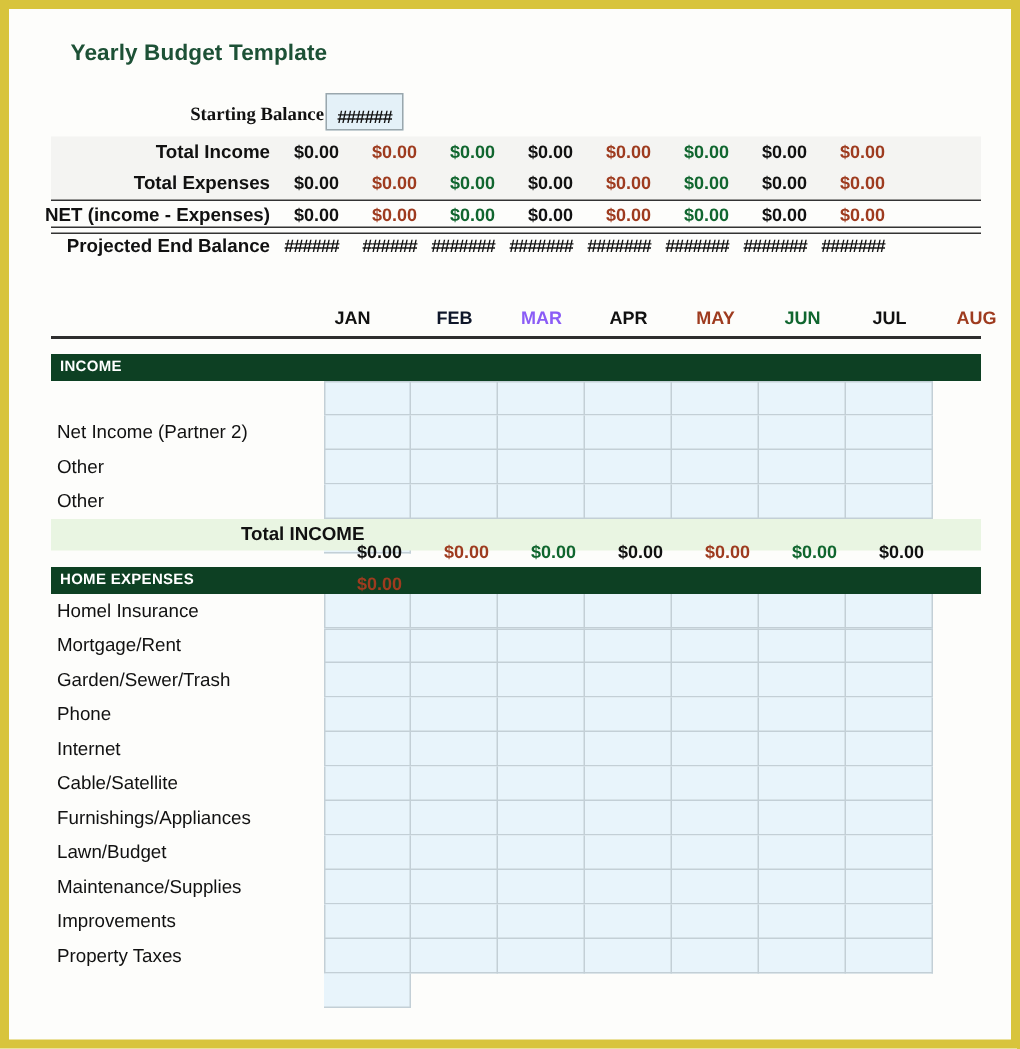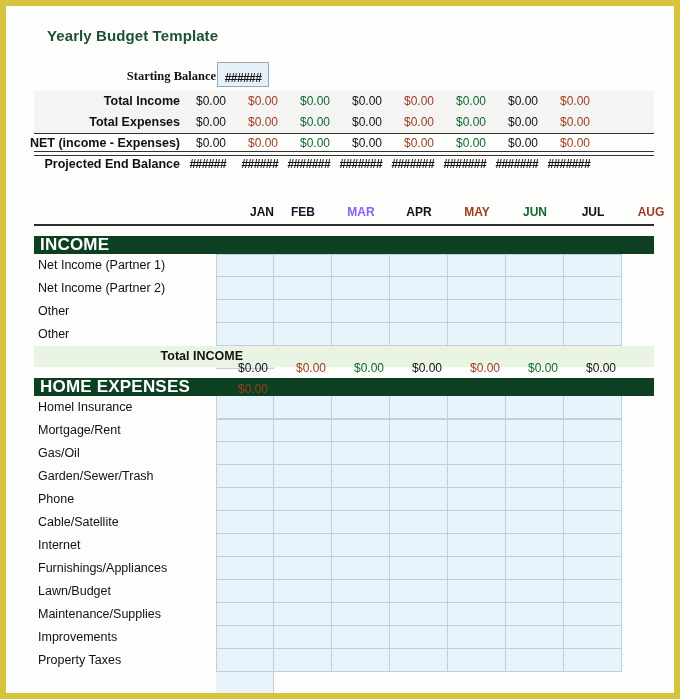--- a/index.html
+++ b/index.html
@@ -24,20 +24,21 @@
   .srow .lbl{
     position:absolute;right:474px;top:0;height:21px;line-height:21px;
     font-size:12.5px;font-weight:bold;color:#111;white-space:nowrap;
     text-align:right;
   }
   .srow .cells{position:absolute;left:146px;top:0;height:21px;}
   .cellv{
     display:inline-block;width:52px;height:21px;line-height:21px;
     font-size:12px;text-align:right;padding-right:6px;box-sizing:border-box;
     vertical-align:top;
+    font-weight:bold;
   }
   .cellv.hash{font-family:"Liberation Sans", sans-serif;letter-spacing:-0.6px;font-weight:bold;}
 
   .band-grey{background:#f4f4f2;}
   .startbox{
     position:absolute;left:183px;top:-1px;width:52px;height:25px;
     background:#e4f1f8;border:1px solid #9aa7ad;box-sizing:border-box;
     font-size:12px;font-weight:bold;color:#111;
     line-height:30px;text-align:center;letter-spacing:-0.6px;overflow:hidden;
   }
@@ -49,21 +50,21 @@
   .mh{
     position:absolute;top:0;width:52px;height:20px;line-height:20px;
     font-size:12px;font-weight:bold;text-align:center;
   }
   .months-rule{position:absolute;left:28px;top:218px;width:620px;height:2px;border-top:2px solid #2e2e2e;}
 
   
   .grid{position:absolute;left:28px;top:230px;width:620px;}
   .secband{
     height:18px;line-height:18px;background:#0d4023;color:#fff;
-    font-size:17px;font-weight:bold;padding-left:6px;box-sizing:border-box;
+    font-size:10px;font-weight:bold;padding-left:6px;box-sizing:border-box;
     letter-spacing:.2px;
   }
   .trow{position:relative;height:23px;}
   .trow .name{
     position:absolute;left:4px;top:0;height:23px;line-height:23px;
     font-size:12.5px;color:#111;white-space:nowrap;
   }
   .trow .boxes{position:absolute;left:182px;top:0;height:23px;}
   .bx{
     display:inline-block;width:58px;height:23px;box-sizing:border-box;
@@ -119,35 +120,34 @@
         <div class="srow">
           <div class="rule-dbl" style="top: -3px;"></div>
           <div class="lbl">Projected End Balance</div>
           <div class="cells"><span class="cellv hash" style="color: rgb(17, 17, 17);">######</span><span class="cellv hash" style="color: rgb(17, 17, 17);">######</span><span class="cellv hash" style="color: rgb(17, 17, 17);">#######</span><span class="cellv hash" style="color: rgb(17, 17, 17);">#######</span><span class="cellv hash" style="color: rgb(17, 17, 17);">#######</span><span class="cellv hash" style="color: rgb(17, 17, 17);">#######</span><span class="cellv hash" style="color: rgb(17, 17, 17);">#######</span><span class="cellv hash" style="color: rgb(17, 17, 17);">#######</span></div>
         </div>
       </div>
 
   </div>
 
   <div class="months" id="months">
-      <div class="mh" style="left: 199px; width: 58px; color: rgb(17, 17, 17);">JAN</div>
+      <div class="mh" style="left: 172px; width: 58px; color: rgb(17, 17, 17);">JAN</div>
       <div class="mh" style="left: 240px; width: 58px; color: #0f172a;">FEB</div>
       <div class="mh" style="left: 298px; width: 58px; color: #8b5cf6;">MAR</div>
       <div class="mh" style="left: 356px; width: 58px; color: rgb(17, 17, 17);">APR</div>
       <div class="mh" style="left: 414px; width: 58px; color: rgb(158, 59, 31);">MAY</div>
       <div class="mh" style="left: 472px; width: 58px; color: rgb(16, 102, 47);">JUN</div>
       <div class="mh" style="left: 530px; width: 58px; color: rgb(17, 17, 17);">JUL</div>
       <div class="mh" style="left: 588px; width: 58px; color: rgb(158, 59, 31);">AUG</div>
     </div>
   <div class="months-rule"></div>
 
   <div class="grid" id="grid">
       <div class="secband">INCOME</div>
       <div class="trow first">
-        <div class="name">Net Income  (Partner 1)</div>
         <div class="boxes"><span class="bx"></span><span class="bx"></span><span class="bx"></span><span class="bx"></span><span class="bx"></span><span class="bx"></span><span class="bx"></span><span class="bx"></span></div>
       </div>
       <div class="trow">
         <div class="name">Net Income (Partner 2)</div>
         <div class="boxes"><span class="bx"></span><span class="bx"></span><span class="bx"></span><span class="bx"></span><span class="bx"></span><span class="bx"></span><span class="bx"></span><span class="bx"></span></div>
       </div>
       <div class="trow">
         <div class="name">Other</div>
         <div class="boxes"><span class="bx"></span><span class="bx"></span><span class="bx"></span><span class="bx"></span><span class="bx"></span><span class="bx"></span><span class="bx"></span><span class="bx"></span></div>
       </div>
@@ -163,37 +163,33 @@
       <div class="secband">HOME EXPENSES</div>
       <div class="trow">
         <div class="name">Homel Insurance</div>
         <div class="boxes"><span class="bx"></span><span class="bx"></span><span class="bx"></span><span class="bx"></span><span class="bx"></span><span class="bx"></span><span class="bx"></span><span class="bx"></span></div>
       </div>
       <div class="trow first">
         <div class="name">Mortgage/Rent</div>
         <div class="boxes"><span class="bx"></span><span class="bx"></span><span class="bx"></span><span class="bx"></span><span class="bx"></span><span class="bx"></span><span class="bx"></span><span class="bx"></span></div>
       </div>
       <div class="trow">
-        <div class="name">Gas/Oil</div>
-        <div class="boxes"><span class="bx"></span><span class="bx"></span><span class="bx"></span><span class="bx"></span><span class="bx"></span><span class="bx"></span><span class="bx"></span><span class="bx"></span></div>
-      </div>
-      <div class="trow">
         <div class="name">Garden/Sewer/Trash</div>
         <div class="boxes"><span class="bx"></span><span class="bx"></span><span class="bx"></span><span class="bx"></span><span class="bx"></span><span class="bx"></span><span class="bx"></span><span class="bx"></span></div>
       </div>
       <div class="trow">
         <div class="name">Phone</div>
         <div class="boxes"><span class="bx"></span><span class="bx"></span><span class="bx"></span><span class="bx"></span><span class="bx"></span><span class="bx"></span><span class="bx"></span><span class="bx"></span></div>
       </div>
       <div class="trow">
+        <div class="name">Internet</div>
+        <div class="boxes"><span class="bx"></span><span class="bx"></span><span class="bx"></span><span class="bx"></span><span class="bx"></span><span class="bx"></span><span class="bx"></span><span class="bx"></span></div>
+      </div>
+      <div class="trow">
         <div class="name">Cable/Satellite</div>
-        <div class="boxes"><span class="bx"></span><span class="bx"></span><span class="bx"></span><span class="bx"></span><span class="bx"></span><span class="bx"></span><span class="bx"></span><span class="bx"></span></div>
-      </div>
-      <div class="trow">
-        <div class="name">Internet</div>
         <div class="boxes"><span class="bx"></span><span class="bx"></span><span class="bx"></span><span class="bx"></span><span class="bx"></span><span class="bx"></span><span class="bx"></span><span class="bx"></span></div>
       </div>
       <div class="trow">
         <div class="name">Furnishings/Appliances</div>
         <div class="boxes"><span class="bx"></span><span class="bx"></span><span class="bx"></span><span class="bx"></span><span class="bx"></span><span class="bx"></span><span class="bx"></span><span class="bx"></span></div>
       </div>
       <div class="trow">
         <div class="name">Lawn/Budget</div>
         <div class="boxes"><span class="bx"></span><span class="bx"></span><span class="bx"></span><span class="bx"></span><span class="bx"></span><span class="bx"></span><span class="bx"></span><span class="bx"></span></div>
       </div>

